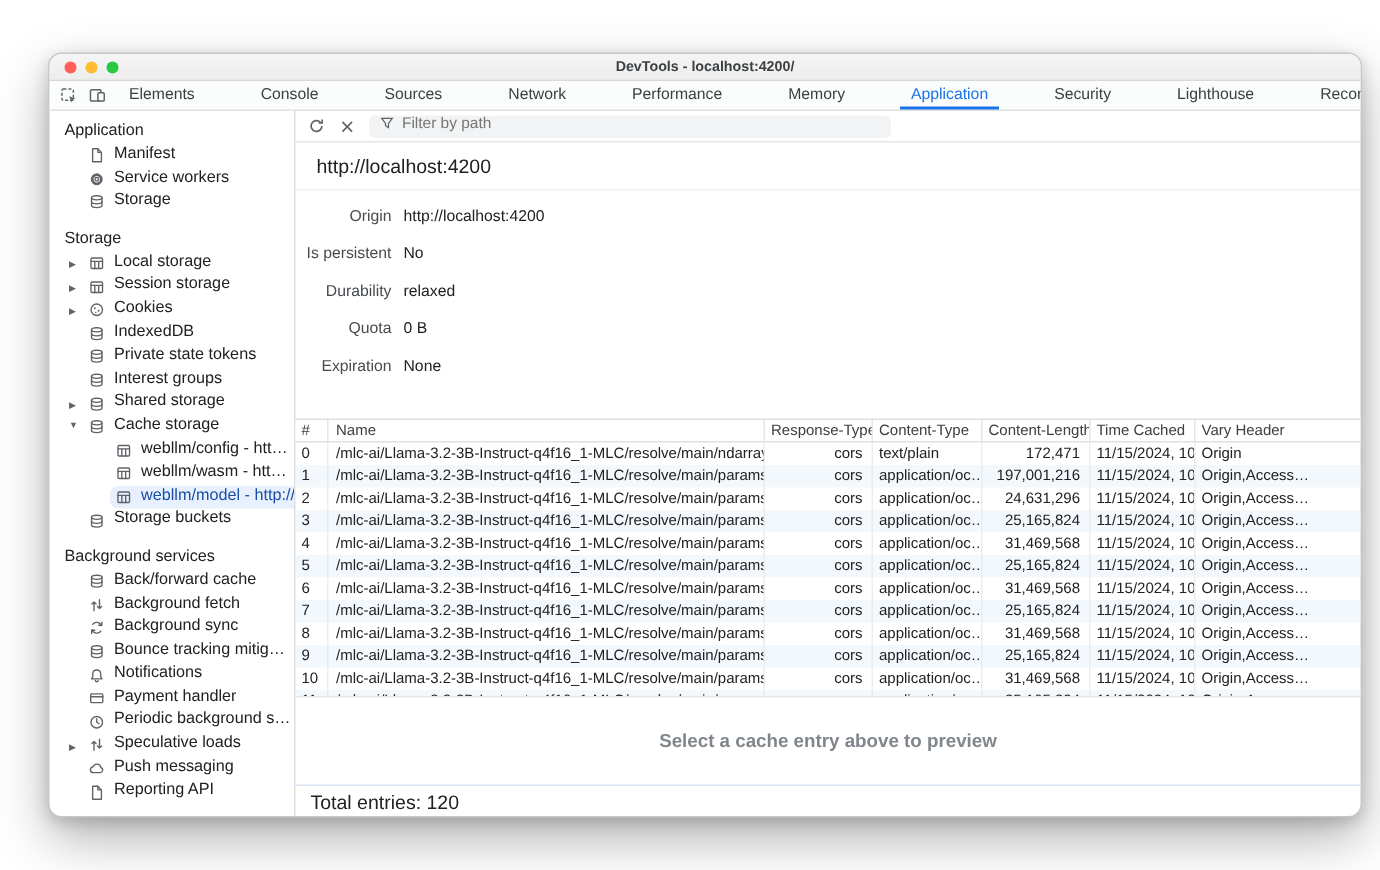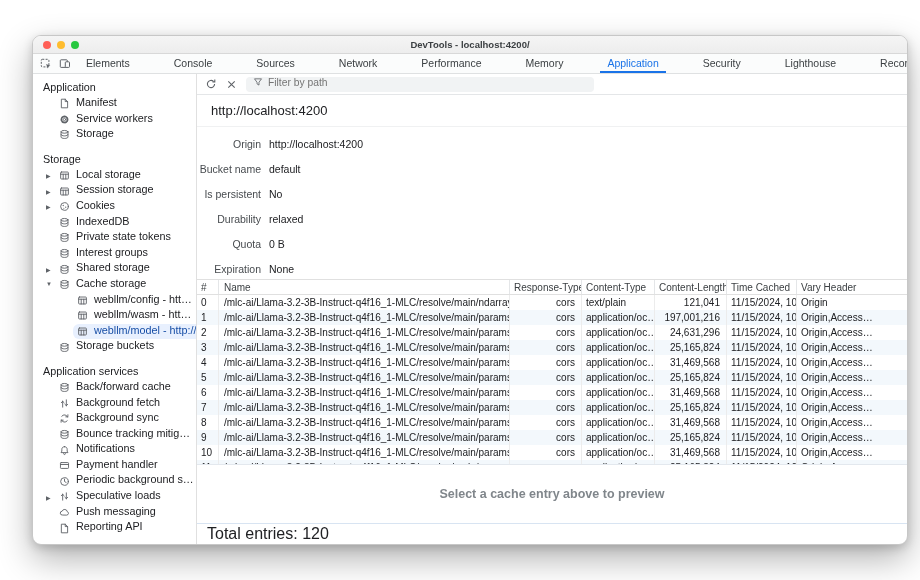--- a/index.html
+++ b/index.html
@@ -69,21 +69,21 @@
   .cell { padding:0 4px; overflow:hidden; white-space:nowrap; text-overflow:ellipsis;
           border-right:1px solid #ececec; height:100%; display:flex; align-items:center; }
   .grid-head .cell { border-right:1px solid #e4e6e8; }
   .cell.c6 { border-right:none; }
   .cell.right { justify-content:flex-end; padding-right:6px; }
   .cell.c1 { padding-left:5px; }
   
   .preview { flex:1 1 auto; border-top:1px solid #e3e8ee; display:flex; align-items:center; justify-content:center; }
   .preview-msg { font-size:12.5px; font-weight:700; color:#80868b; }
   .statusbar { height:21px; flex:0 0 auto; border-top:1px solid #d8e4f2; display:flex; align-items:center;
-               padding-left:10px; font-size:16px; color:#202124; }
+               padding-left:10px; font-size:13px; color:#202124; }
   svg { display:block; }
 </style>
 </head>
 <body>
 
 <div class="stage">
   <div class="window">
 
     <div class="titlebar">
       <div class="lights">
@@ -360,21 +360,21 @@
                     <ellipse cx="6" cy="3.1" rx="3.8" ry="1.5"></ellipse>
                     <path d="M2.2 3.1v5.7c0 .8 1.7 1.5 3.8 1.5s3.8-.7 3.8-1.5V3.1"></path>
                     <path d="M2.2 6c0 .8 1.7 1.5 3.8 1.5S9.8 6.8 9.8 6"></path>
                   </svg>
                 </span>
                 <span class="sb-label">Storage buckets</span>
               </span>
             </div>
           </div>
           <div class="sb-section">
-            <div class="sb-title">Application services</div>
+            <div class="sb-title">Background services</div>
             <div class="sb-item">
               <span class="row-inner">
                 <span class="sb-icon">
                   <svg width="11" height="11" viewBox="0 0 12 12" fill="none" stroke="#5f6368" stroke-width="1" stroke-linejoin="round" stroke-linecap="round">
                     <ellipse cx="6" cy="3.1" rx="3.8" ry="1.5"></ellipse>
                     <path d="M2.2 3.1v5.7c0 .8 1.7 1.5 3.8 1.5s3.8-.7 3.8-1.5V3.1"></path>
                     <path d="M2.2 6c0 .8 1.7 1.5 3.8 1.5S9.8 6.8 9.8 6"></path>
                   </svg>
                 </span>
                 <span class="sb-label">Back/forward cache</span>
@@ -511,24 +511,20 @@
         <div class="origin-heading">
           <span>http://localhost:4200</span>
         </div>
 
         <div class="metadata" id="metadata">
             <div class="meta-row">
               <span class="meta-label">Origin</span>
               <span class="meta-value">http://localhost:4200</span>
             </div>
             <div class="meta-row">
-              <span class="meta-label">Bucket name</span>
-              <span class="meta-value">default</span>
-            </div>
-            <div class="meta-row">
               <span class="meta-label">Is persistent</span>
               <span class="meta-value">No</span>
             </div>
             <div class="meta-row">
               <span class="meta-label">Durability</span>
               <span class="meta-value">relaxed</span>
             </div>
             <div class="meta-row">
               <span class="meta-label">Quota</span>
               <span class="meta-value">0 B</span>
@@ -550,21 +546,21 @@
                 <div class="cell c5">Time Cached</div>
                 <div class="cell c6">Vary Header</div>
               </div>
             </div>
           <div class="grid-body" id="grid-body">
               <div class="trow">
                 <div class="cell c0">0</div>
                 <div class="cell c1">/mlc-ai/Llama-3.2-3B-Instruct-q4f16_1-MLC/resolve/main/ndarray-c…</div>
                 <div class="cell c2 right">cors</div>
                 <div class="cell c3">text/plain</div>
-                <div class="cell c4 right">121,041</div>
+                <div class="cell c4 right">172,471</div>
                 <div class="cell c5">11/15/2024, 10…</div>
                 <div class="cell c6">Origin</div>
               </div>
               <div class="trow striped">
                 <div class="cell c0">1</div>
                 <div class="cell c1">/mlc-ai/Llama-3.2-3B-Instruct-q4f16_1-MLC/resolve/main/params_s…</div>
                 <div class="cell c2 right">cors</div>
                 <div class="cell c3">application/oc…</div>
                 <div class="cell c4 right">197,001,216</div>
                 <div class="cell c5">11/15/2024, 10…</div>

